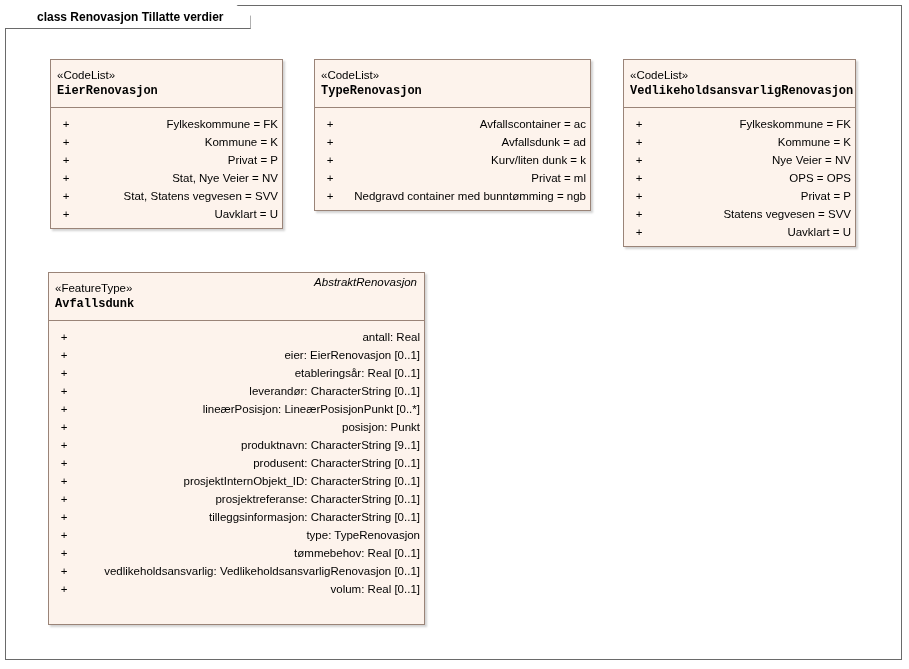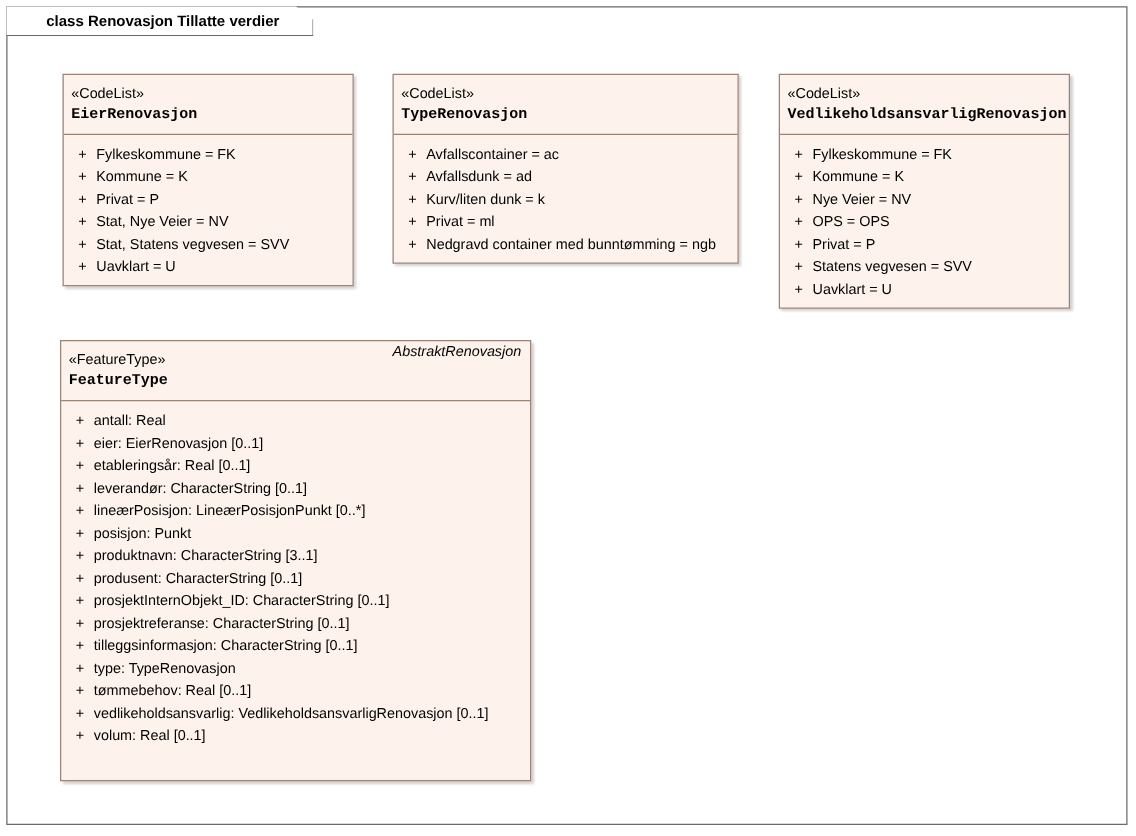--- a/index.html
+++ b/index.html
@@ -98,20 +98,21 @@
   }
   .attr-vis {
     width: 22px;
     flex: 0 0 22px;
     text-align: center;
     color: #000000;
   }
   .attr-text {
     flex: 1 1 auto;
     color: #000000;
+    text-align: right;
   }
 </style>
 </head>
 <body>
 
 <div id="page">
 
   <div class="frame"></div>
 
   <div class="frame-tab">
@@ -214,21 +215,21 @@
         <span class="attr-vis">+</span>
         <span class="attr-text">Uavklart = U</span>
       </div>
     </div>
   </div>
 
   <div class="uml-box" style="left:48px; top:272px; width:377px; height:353px;">
     <div class="uml-header" style="">
       <div class="abstract-label">AbstraktRenovasjon</div>
       <div class="stereotype">«FeatureType»</div>
-      <div class="classname">FeatureType</div>
+      <div class="classname">Avfallsdunk</div>
     </div>
     <div class="uml-body">
       <div class="attr">
         <span class="attr-vis">+</span>
         <span class="attr-text">antall: Real</span>
       </div>
       <div class="attr">
         <span class="attr-vis">+</span>
         <span class="attr-text">eier: EierRenovasjon [0..1]</span>
       </div>
@@ -243,21 +244,21 @@
       <div class="attr">
         <span class="attr-vis">+</span>
         <span class="attr-text">lineærPosisjon: LineærPosisjonPunkt [0..*]</span>
       </div>
       <div class="attr">
         <span class="attr-vis">+</span>
         <span class="attr-text">posisjon: Punkt</span>
       </div>
       <div class="attr">
         <span class="attr-vis">+</span>
-        <span class="attr-text">produktnavn: CharacterString [3..1]</span>
+        <span class="attr-text">produktnavn: CharacterString [9..1]</span>
       </div>
       <div class="attr">
         <span class="attr-vis">+</span>
         <span class="attr-text">produsent: CharacterString [0..1]</span>
       </div>
       <div class="attr">
         <span class="attr-vis">+</span>
         <span class="attr-text">prosjektInternObjekt_ID: CharacterString [0..1]</span>
       </div>
       <div class="attr">

